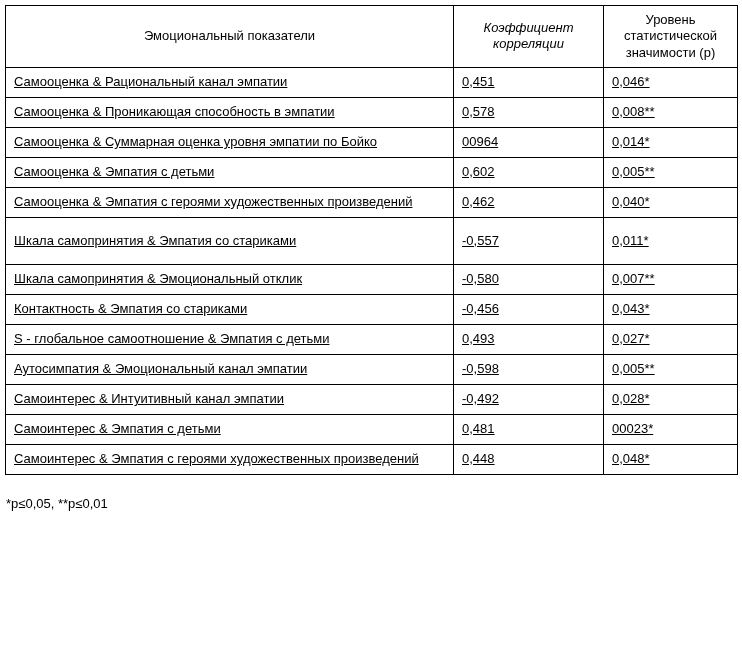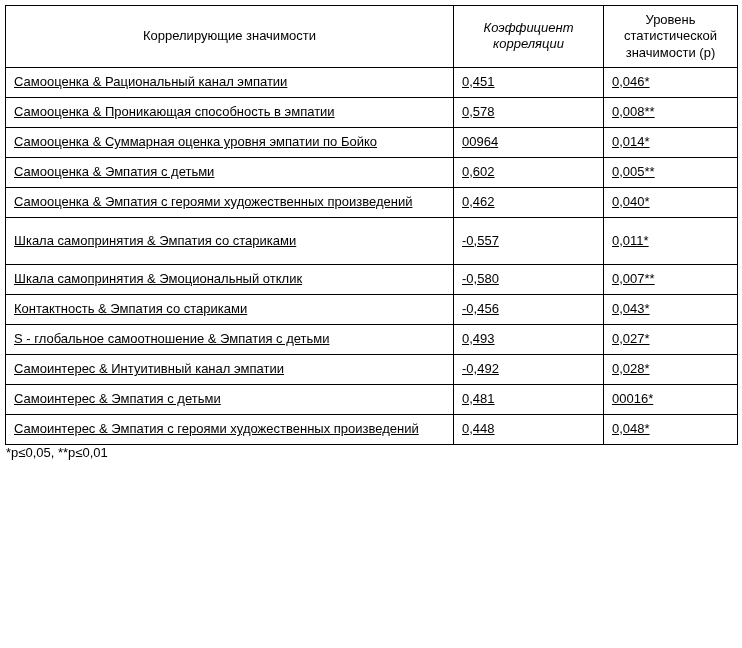--- a/index.html
+++ b/index.html
@@ -40,33 +40,34 @@
   .col-p    { width: 134px; }
   .corr-table td {
     padding: 3px 8px;
   }
   .cell-pair { text-align: left; }
   .cell-coef, .cell-p { text-align: left; }
   .corr-table tbody tr { height: 30px; text-decoration: underline; }
   .corr-table tbody tr:nth-child(6),
   .corr-table tbody tr:nth-child(17) { height: 47px; }
   .footnote {
+    margin-top: 21px;
     font-size: 13px;
     padding-left: 1px;
     color: #000000;
   }
 </style>
 </head>
 <body>
 
 <div class="page">
   <table class="corr-table">
     <thead>
       <tr>
-        <th class="col-pair">Коррелирующие значимости</th>
+        <th class="col-pair">Эмоциональный показатели</th>
         <th class="col-coef">Коэффициент корреляции</th>
         <th class="col-p">Уровень статистической значимости (p)</th>
       </tr>
     </thead>
     <tbody id="table-body">
   <tr>
     <td class="cell-pair">Самооценка &amp; Рациональный канал эмпатии</td>
     <td class="cell-coef">0,451</td>
     <td class="cell-p">0,046*</td>
   </tr>
@@ -116,31 +117,36 @@
     <td class="cell-p">0,043*</td>
   </tr>
 
   <tr>
     <td class="cell-pair">S - глобальное самоотношение &amp; Эмпатия с детьми</td>
     <td class="cell-coef">0,493</td>
     <td class="cell-p">0,027*</td>
   </tr>
 
 
+  <tr>
+    <td class="cell-pair">Аутосимпатия &amp; Эмоциональный канал эмпатии</td>
+    <td class="cell-coef">-0,598</td>
+    <td class="cell-p">0,005**</td>
+  </tr>
 
   <tr>
     <td class="cell-pair">Самоинтерес &amp; Интуитивный канал эмпатии</td>
     <td class="cell-coef">-0,492</td>
     <td class="cell-p">0,028*</td>
   </tr>
 
   <tr>
     <td class="cell-pair">Самоинтерес &amp; Эмпатия с детьми</td>
     <td class="cell-coef">0,481</td>
-    <td class="cell-p">00016*</td>
+    <td class="cell-p">00023*</td>
   </tr>
 
   <tr>
     <td class="cell-pair">Самоинтерес &amp; Эмпатия с героями художественных произведений</td>
     <td class="cell-coef">0,448</td>
     <td class="cell-p">0,048*</td>
   </tr>
 </tbody>
   </table>
   <div class="footnote">*p≤0,05, **p≤0,01</div>

